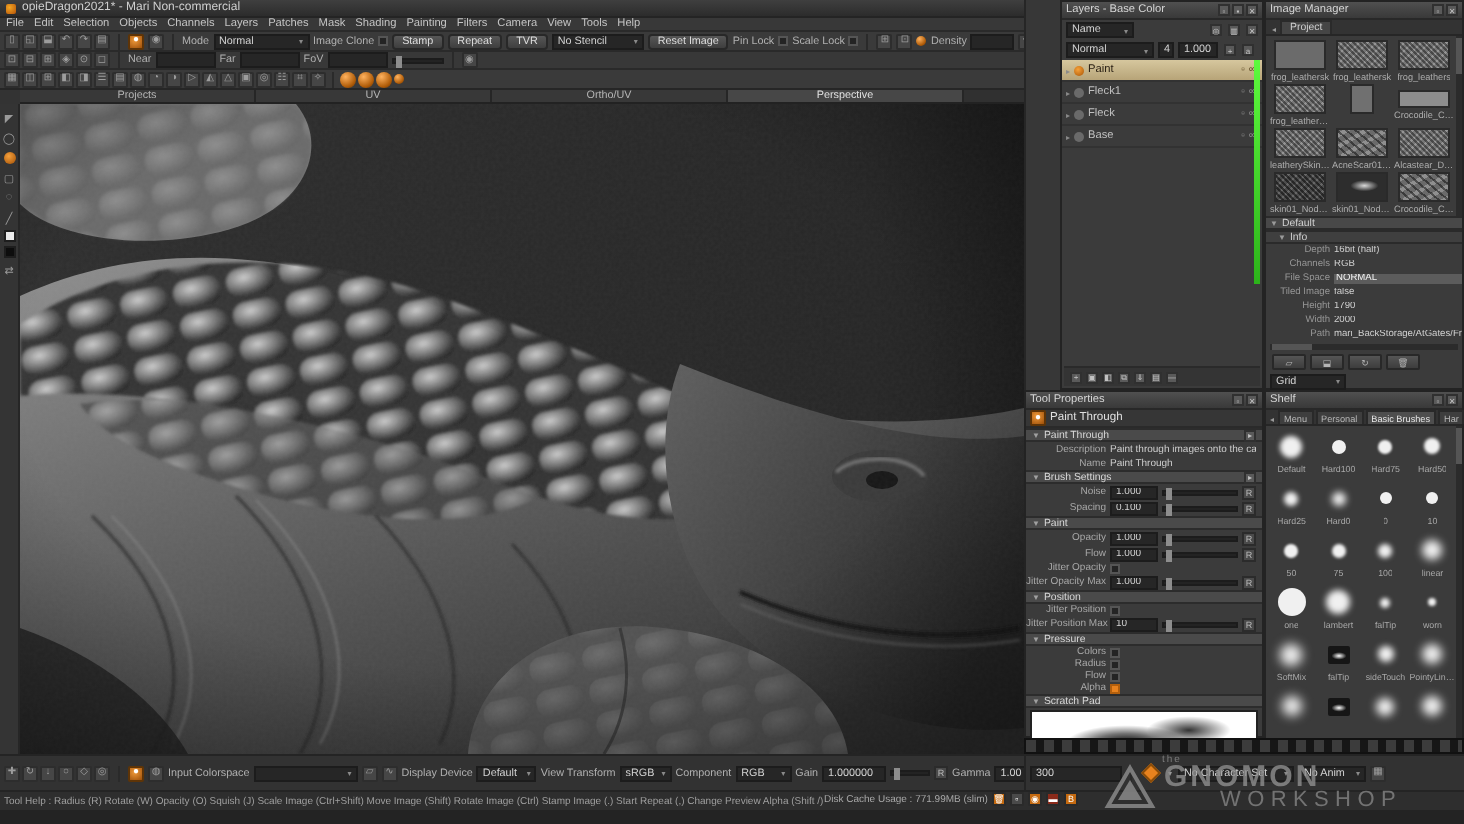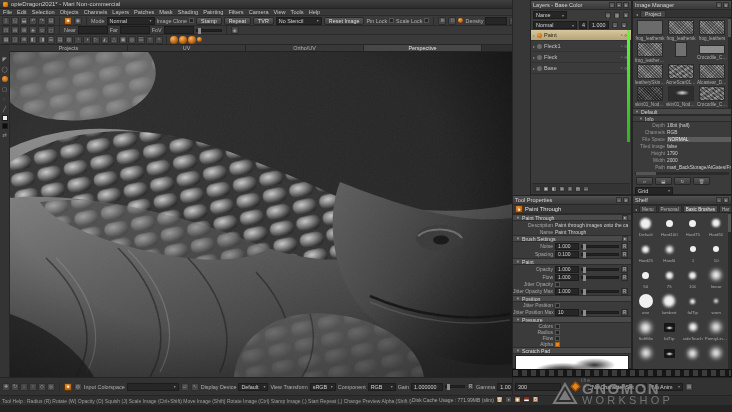--- a/index.html
+++ b/index.html
@@ -119,21 +119,21 @@
 #cacheblock{position:absolute;left:412px;top:396px;display:flex;align-items:center;gap:2px;font-size:5px;color:#a8a8a8;}
 .cicon{width:7px;height:7px;border-radius:1px;display:inline-flex;align-items:center;justify-content:center;font-size:4.5px;color:#fff;background:#4a4a4a;border:1px solid #2a2a2a;flex:none;}
 .cicon.or{background:#c56a10;}
 .cicon.rd{background:#8a2a1a;}
 #bottomfill{left:0;top:405px;width:732px;height:7px;background:#232323;}
 #spacercol{left:512px;top:0;width:18px;height:195px;background:#373737;border-left:1px solid #262626;}
 
 #watermark{right:2px;bottom:6px;width:178px;display:flex;align-items:center;gap:4px;opacity:.8;z-index:9;pointer-events:none;}
 #watermark .wtxt{position:relative;color:#8f8f8f;}
 #watermark .w1{font-size:15px;font-weight:bold;letter-spacing:1.5px;line-height:13px;}
-#watermark .w2{font-size:11px;letter-spacing:3.2px;line-height:11px;color:#858585;}
+#watermark .w2{font-size:11px;letter-spacing:3.2px;line-height:11px;color:#858585;margin-left:28px;}
 #watermark .wthe{position:absolute;left:-1px;top:-5px;font-size:5px;letter-spacing:1px;color:#8f8f8f;}
 </style>
 </head>
 <body>
 
 <div id="app">
 
   <div id="titlebar" class="abs">
     <span class="appicon"></span>
     <span class="ttl">opieDragon2021* - Mari Non-commercial</span>

